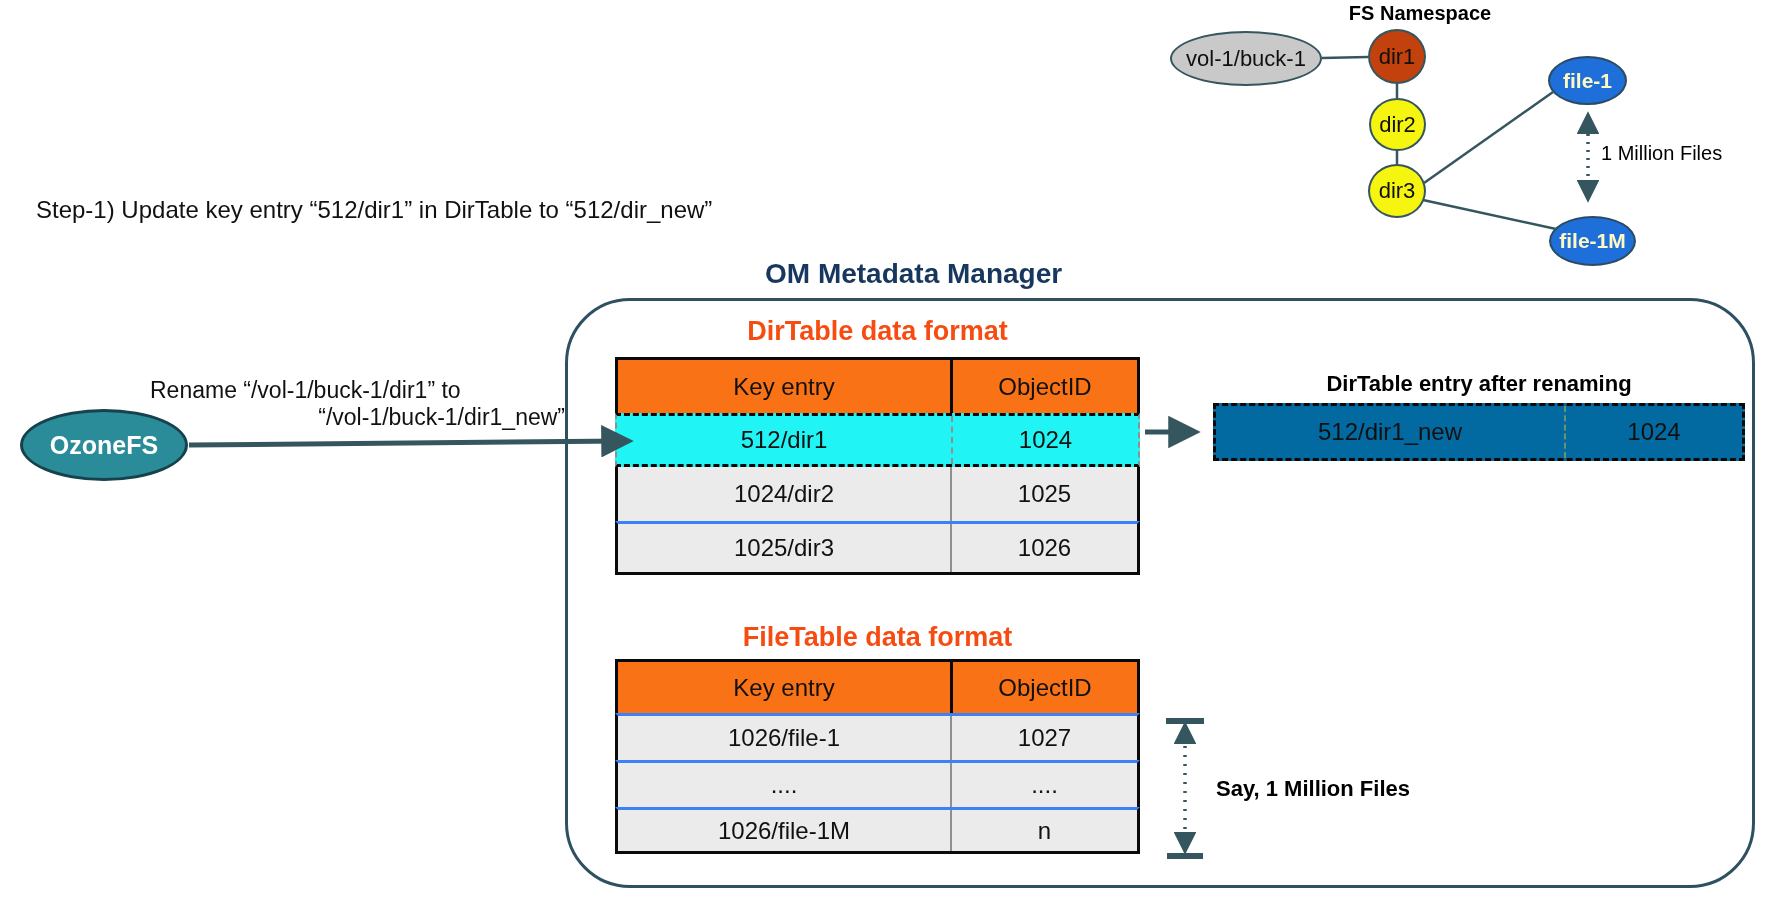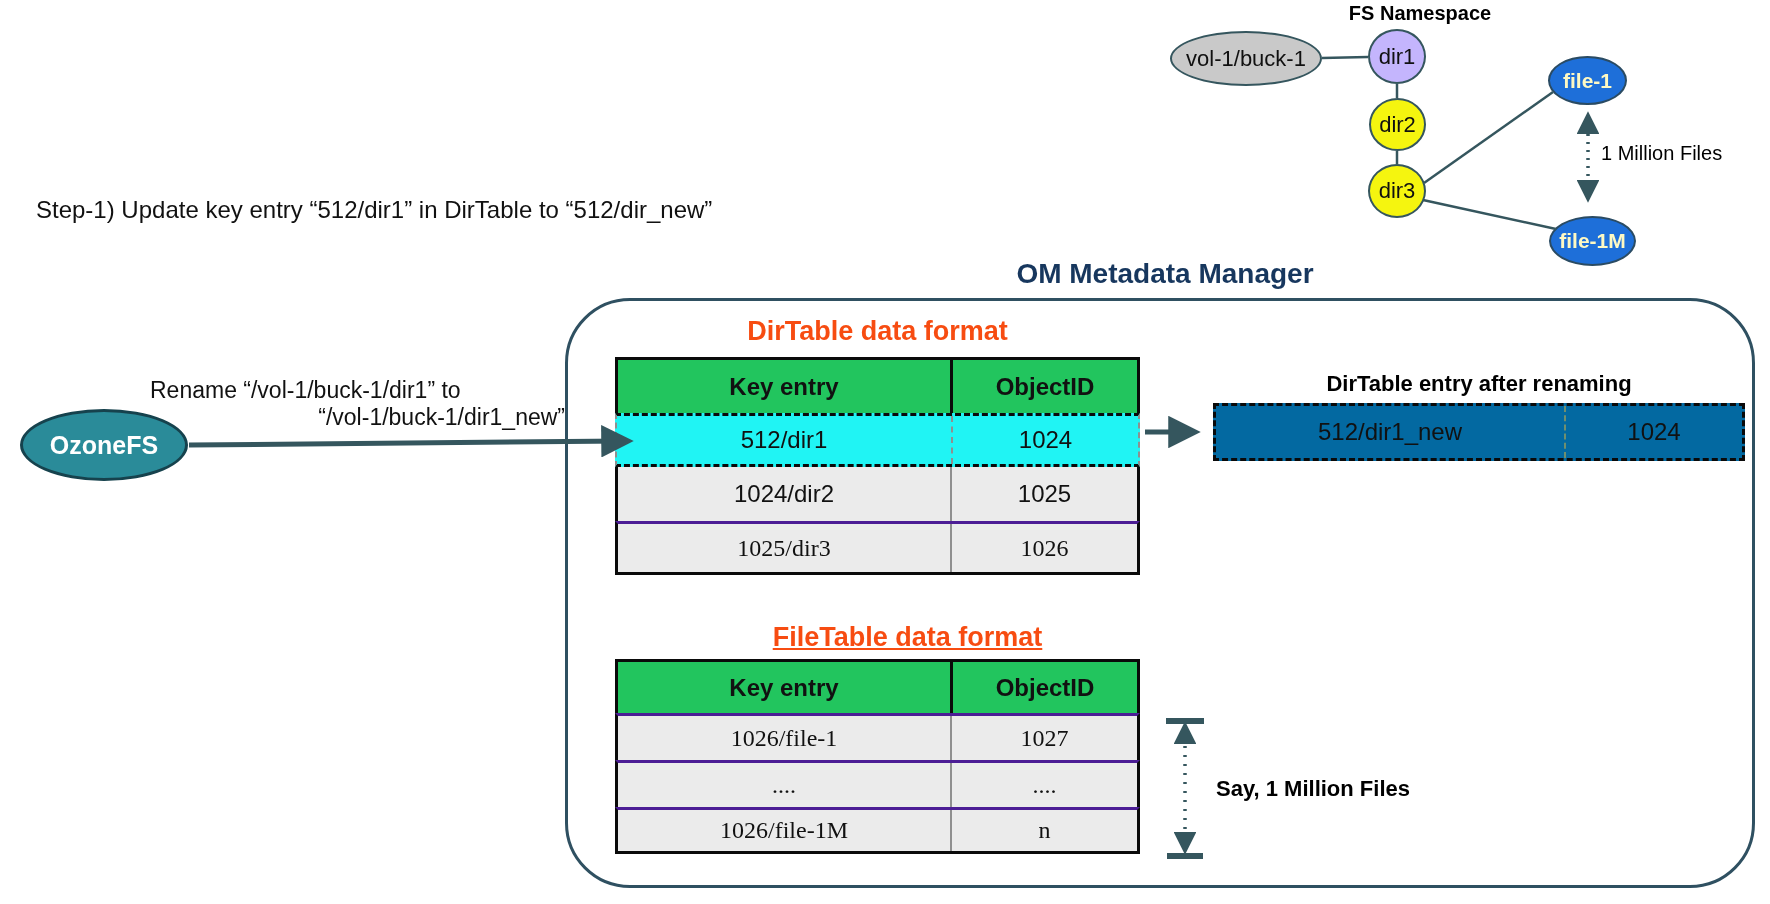--- a/index.html
+++ b/index.html
@@ -12,47 +12,47 @@
   .algoline{font-size:24px;white-space:nowrap;}
   .b{font-weight:bold;}
   
   .ellipse{
     border-radius:50%;display:flex;align-items:center;justify-content:center;
     border:2.5px solid #35565e;box-sizing:border-box;
   }
   .node-label{font-size:22px;color:#101010;}
   .file-label{font-size:21px;color:#fef9c3;font-weight:bold;}
   .bucket{background:#c9c9c9;}
-  .cyan-node{background:#c4b5fd;}
+  .cyan-node{background:#c2410c;}
   .yellow-node{background:#f5f50f;}
   .blue-node{background:#1e6fd9;border-color:#2a4b63;}
   .ozone{background:#2a8b99;border:3px solid #16424d;}
   .ozone-label{font-size:25px;font-weight:bold;color:#ffffff;}
   
   .fs-title{font-size:20px;font-weight:bold;text-align:center;color:#000;}
-  .om-title{font-size:28px;font-weight:bold;text-align:center;color:#17375e;}
+  .om-title{font-size:28px;font-weight:bold;text-align:left;color:#17375e;}
   .tbl-title{font-size:27px;font-weight:bold;text-align:center;color:#f74c11;}
   .green-title{font-size:22px;font-weight:bold;text-align:center;color:#000;}
   .say-label{font-size:22px;font-weight:bold;color:#000;white-space:nowrap;}
   .million-label{font-size:20px;color:#000;white-space:nowrap;}
   .rename-label{font-size:23px;color:#111;white-space:nowrap;}
   
   .om-box{border:3px solid #2f5061;border-radius:65px;background:transparent;}
   
   .tbl{position:absolute;}
   .trow{
     display:flex;width:525px;box-sizing:border-box;background:#ebebeb;
     border-left:3px solid #0a0a0a;border-right:3px solid #0a0a0a;
   }
   .c{display:flex;align-items:center;justify-content:center;font-size:24px;box-sizing:border-box;}
   .ckey{flex:1 1 auto;}
   .cid{width:187px;flex:none;border-left:2px solid #8f8f8f;}
-  .thead{background:#22c55e;font-weight:bold;border-top:3px solid #0a0a0a;}
+  .thead{background:#f97316;font-weight:normal;border-top:3px solid #0a0a0a;}
   .thead .cid{border-left:3px solid #0a0a0a;}
-  .rsolid{border-top:3px solid #4c1d95;font-family:Liberation Serif, serif;}
+  .rsolid{border-top:3px solid #3b82f6;}
   .rlast{border-bottom:3px solid #0a0a0a;}
   .cyanrow{
     background:#20f4f4;
     border-top:3px dashed #0a0a0a;border-bottom:3px dashed #0a0a0a;
     border-left:2px dashed #8f8f8f;border-right:2px dashed #8f8f8f;
   }
   .cyanrow .cid{border-left:2px dashed #8f8f8f;}
   .dirt .trow{height:54px;}
   .dirt .thead{height:56px;}
   .filet .trow{height:47px;}
@@ -124,21 +124,21 @@
       <div class="c cid">1026</div>
     </div>
   </div>
 
   <div class="abs green-title" style="left:1210px;top:371px;width:538px;">DirTable entry after renaming</div>
   <div class="greenrow" style="left:1213px;top:403px;">
     <div class="gkey">512/dir1_new</div>
     <div class="gid">1024</div>
   </div>
 
-  <div class="abs tbl-title" style="left:645px;top:622px;width:525px;text-decoration:underline;">FileTable data format</div>
+  <div class="abs tbl-title" style="left:615px;top:622px;width:525px;">FileTable data format</div>
   <div class="tbl filet" style="left:615px;top:659px;">
     <div class="trow thead">
       <div class="c ckey">Key entry</div>
       <div class="c cid">ObjectID</div>
     </div>
     <div class="trow rsolid">
       <div class="c ckey">1026/file-1</div>
       <div class="c cid">1027</div>
     </div>
     <div class="trow rsolid">

